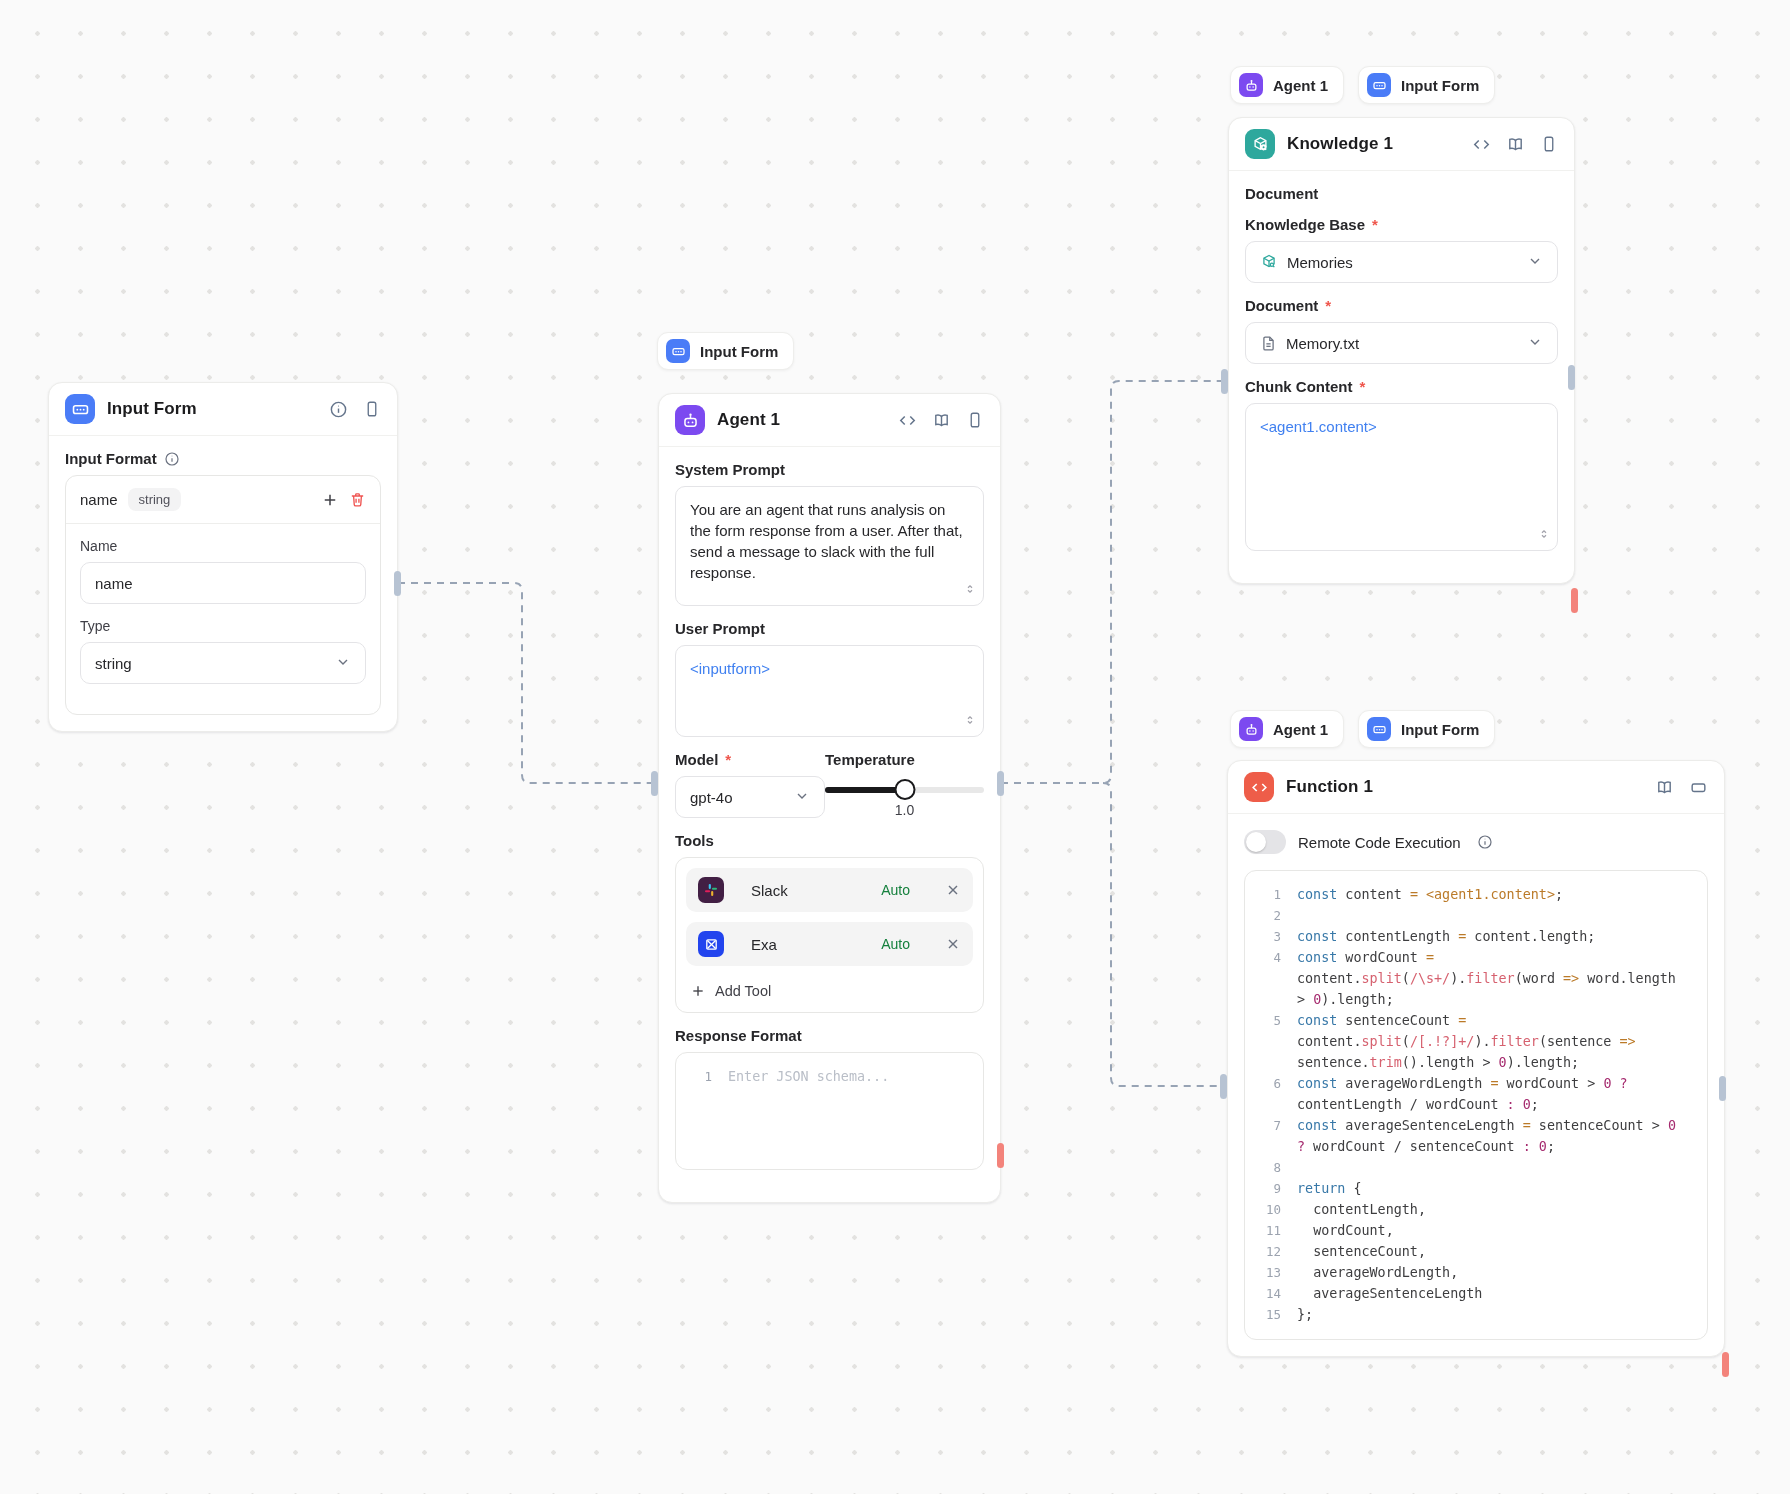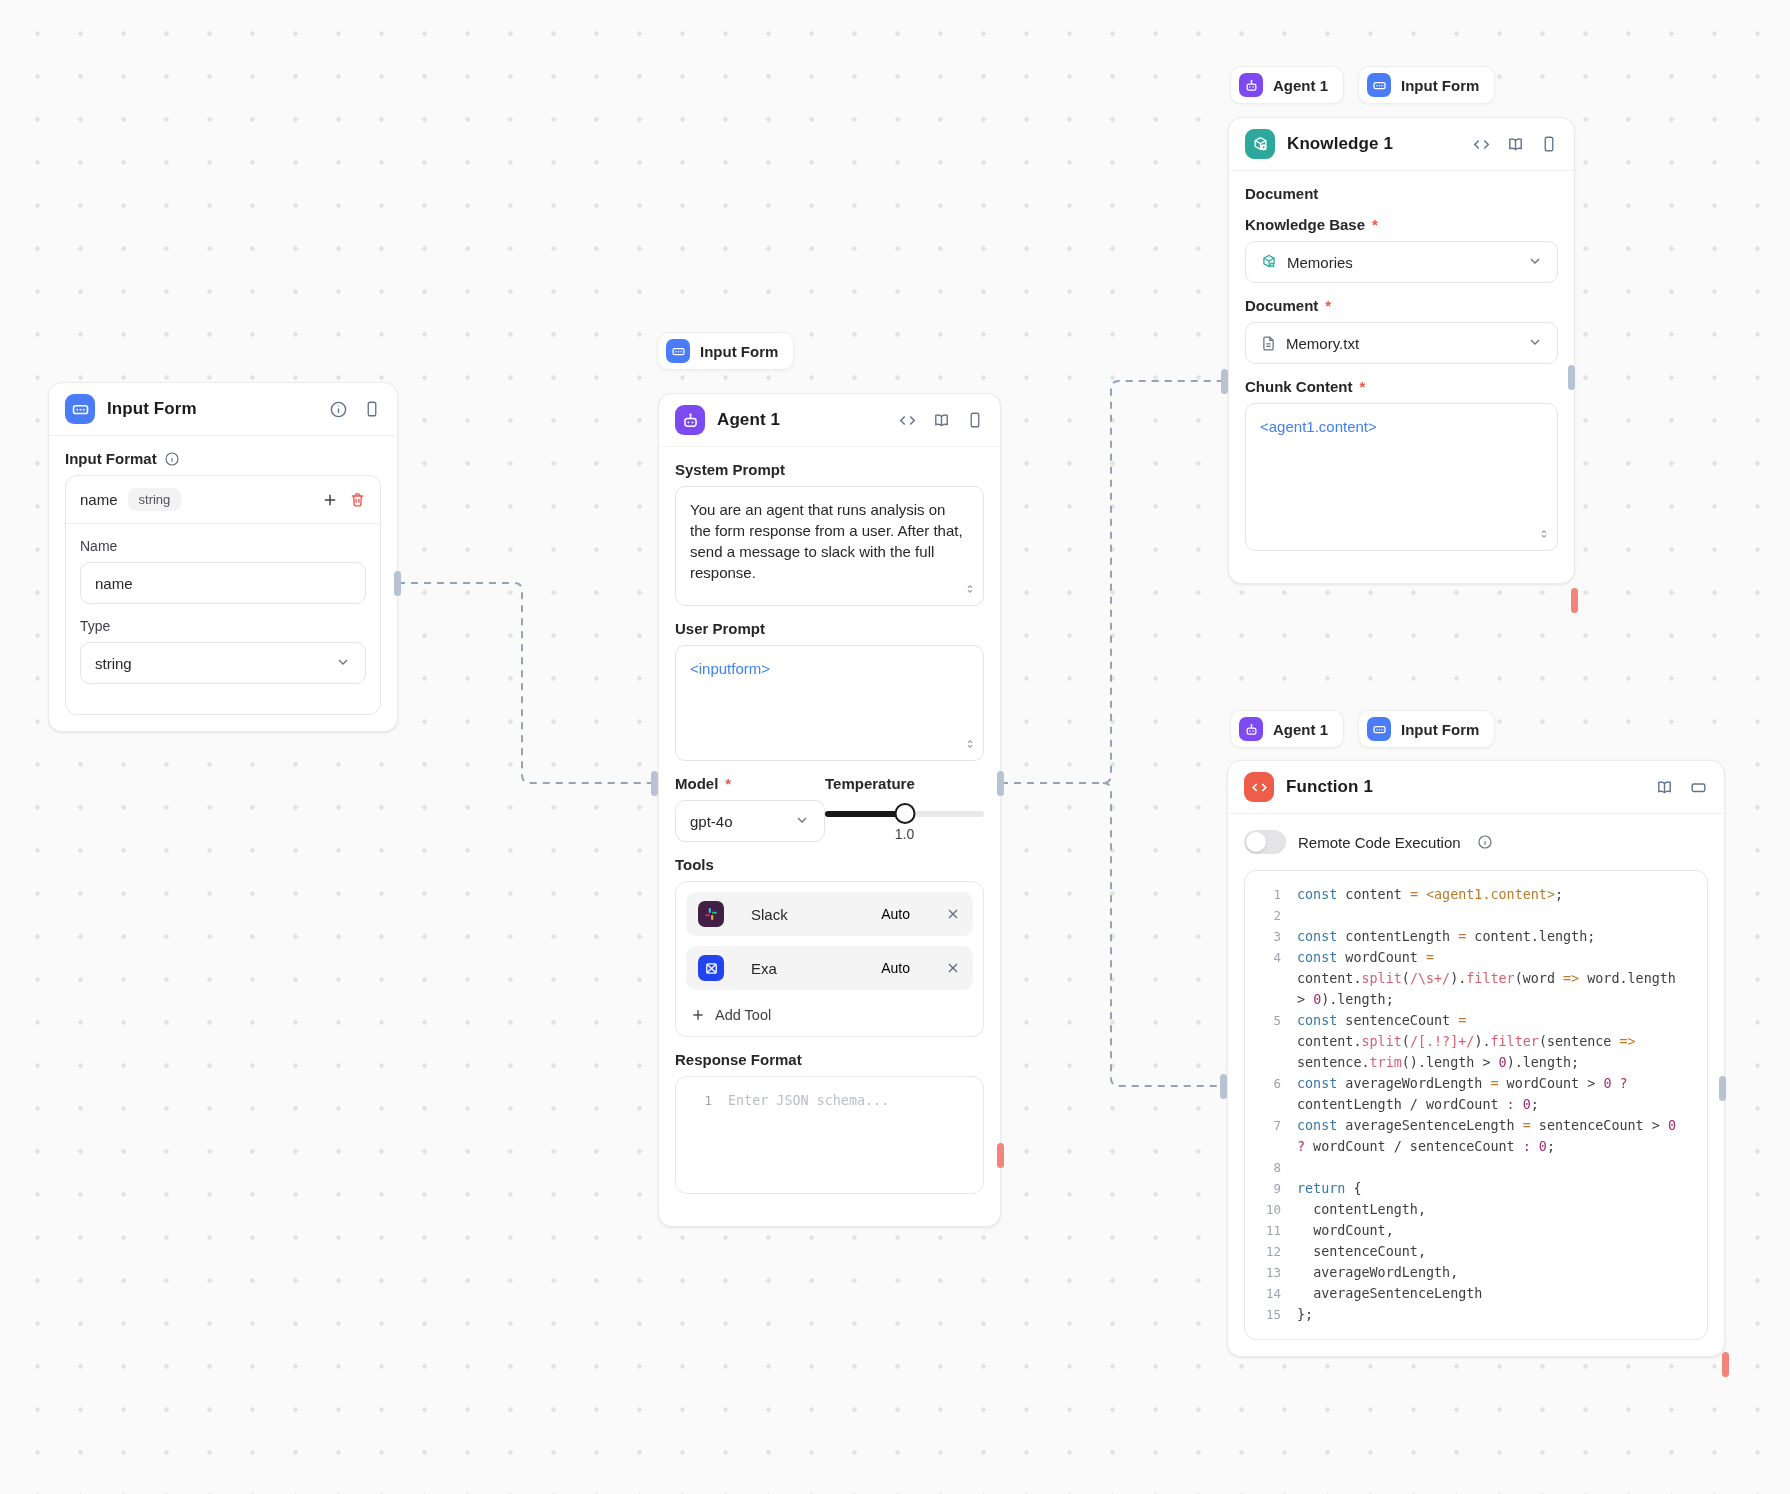--- a/index.html
+++ b/index.html
@@ -61,21 +61,21 @@
     border:2.5px solid #19191b;transform:translateX(-50%)}
   .slider-value{text-align:center;font-size:14px;color:#3f3f46;margin-top:9px}
 
   
   .tools-box{border:1px solid #e7e7e5;border-radius:12px;padding:10px}
   .tool-row{background:#f4f4f4;border-radius:10px;display:flex;align-items:center;gap:27px;padding:9px 12px;margin-bottom:10px}
   .tool-icon{width:26px;height:26px;border-radius:7px;display:flex;align-items:center;justify-content:center;flex:none}
   .tool-icon.slack{background:#421f44}
   .tool-icon.exa{background:#2244ee;color:#fff}
   .tool-name{flex:1;font-size:15px;font-weight:500;color:#27272a}
-  .tool-auto{color:#000000;font-size:14px;margin-right:8px}
+  .tool-auto{color:#15803d;font-size:14px;margin-right:8px}
   .tool-x{color:#6b7280;display:flex;background:none;border:none;cursor:pointer;padding:0}
   .add-tool{display:flex;align-items:center;gap:9px;padding:7px 4px 3px;color:#3f3f46;font-size:14.5px;
     font-weight:500;background:none;border:none;cursor:pointer}
 
   
   .code-editor{border:1px solid #e7e7e5;border-radius:12px;padding:13px 10px 14px 12px;background:#fff;
     font-family:"DejaVu Sans Mono",monospace;font-size:13.4px;line-height:21px}
   .code-line{display:flex;min-height:21px}
   .ln{width:24px;text-align:right;color:#9ca3af;flex:none;margin-right:16px;font-size:12.5px}
   .code-text{width:380px;white-space:pre-wrap;color:var(--tx)}
@@ -247,21 +247,21 @@
           <span class="resize-glyph">
             <svg width="12" height="12" viewBox="0 0 24 24" fill="none" stroke="currentColor" stroke-width="2.4">
                 <polyline points="8 9.5 12 5.5 16 9.5"></polyline>
                 <polyline points="8 14.5 12 18.5 16 14.5"></polyline>
               </svg>
           </span>
         </div>
       </div>
       <div class="field">
         <div class="sec-label">User Prompt</div>
-        <div class="textbox" style="height:116px">
+        <div class="textbox" style="height:92px">
           <span class="token-blue">&lt;inputform&gt;</span>
           <span class="resize-glyph">
             <svg width="12" height="12" viewBox="0 0 24 24" fill="none" stroke="currentColor" stroke-width="2.4">
                 <polyline points="8 9.5 12 5.5 16 9.5"></polyline>
                 <polyline points="8 14.5 12 18.5 16 14.5"></polyline>
               </svg>
           </span>
         </div>
       </div>
       <div class="mt-row">

